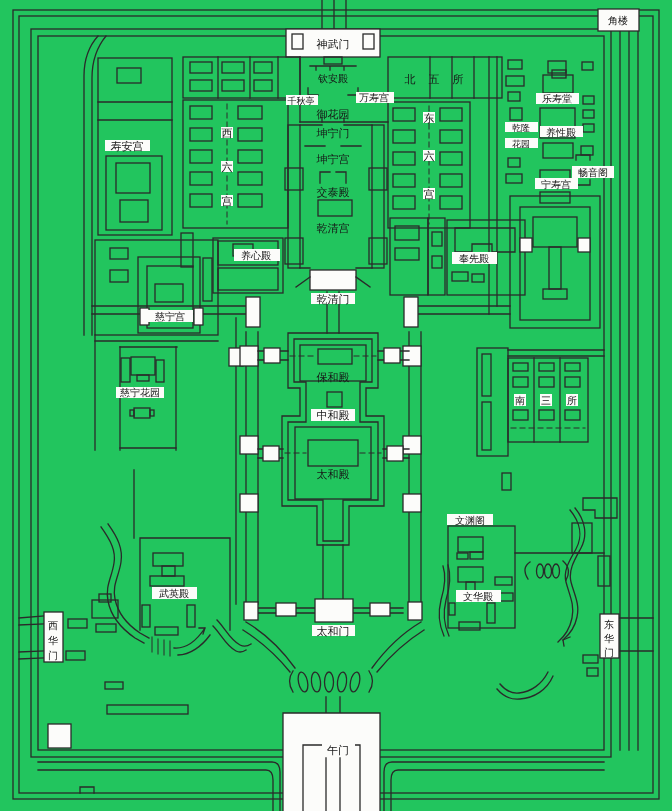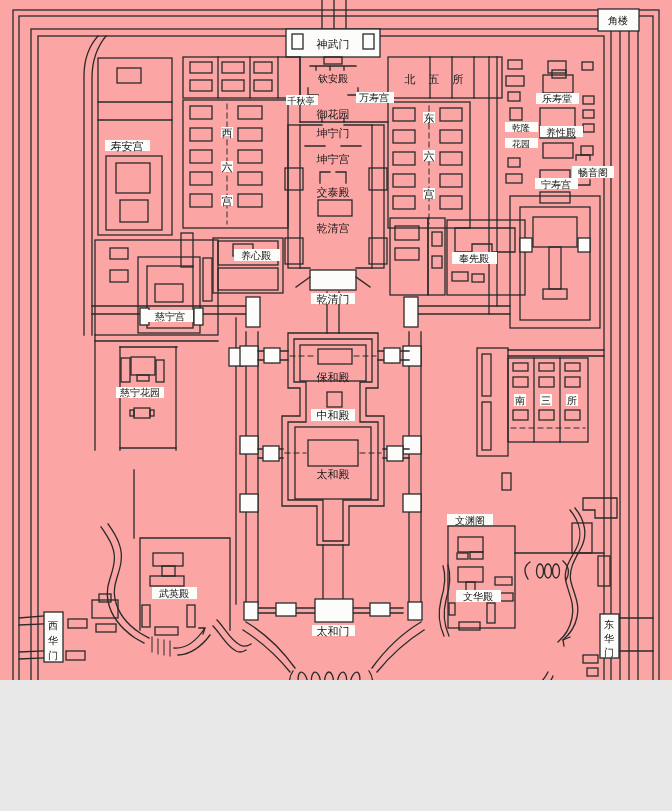--- a/index.html
+++ b/index.html
@@ -1,16 +1,16 @@
 <!DOCTYPE html>
 <html><head>
 <meta charset="utf-8">
 <style>
   html,body{margin:0;padding:0;background:#e8e8e8;}
-  .stage{position:relative;width:672px;height:680px;margin:0 auto;background:#fca5a5;overflow:hidden;}
+  .stage{position:relative;width:672px;height:811px;margin:0 auto;background:#22c55e;overflow:hidden;}
   svg{display:block;}
   .ln{fill:none;stroke:#2a2a2a;stroke-width:1.3;stroke-linecap:square;stroke-linejoin:miter;}
   .thin{stroke-width:1;}
   .wf{fill:#fcfcfa;stroke:#2a2a2a;stroke-width:1.3;}
   .bx{fill:#fcfcfa;stroke:none;}
   .dash{stroke-dasharray:5 4;}
   .lbl{font-family:"DejaVu Sans",sans-serif;font-size:11px;fill:#161616;text-anchor:middle;}
   .s9{font-size:9px;}
   .s10{font-size:10px;}
 </style>

